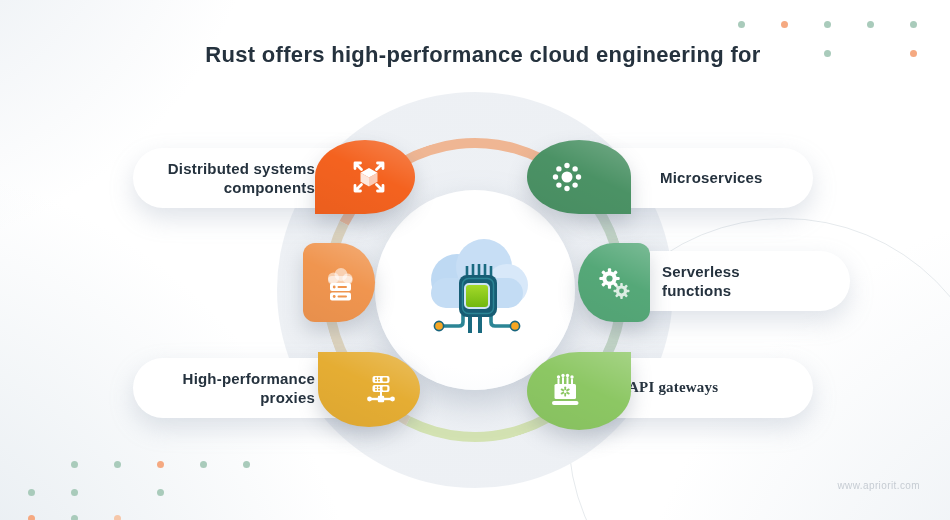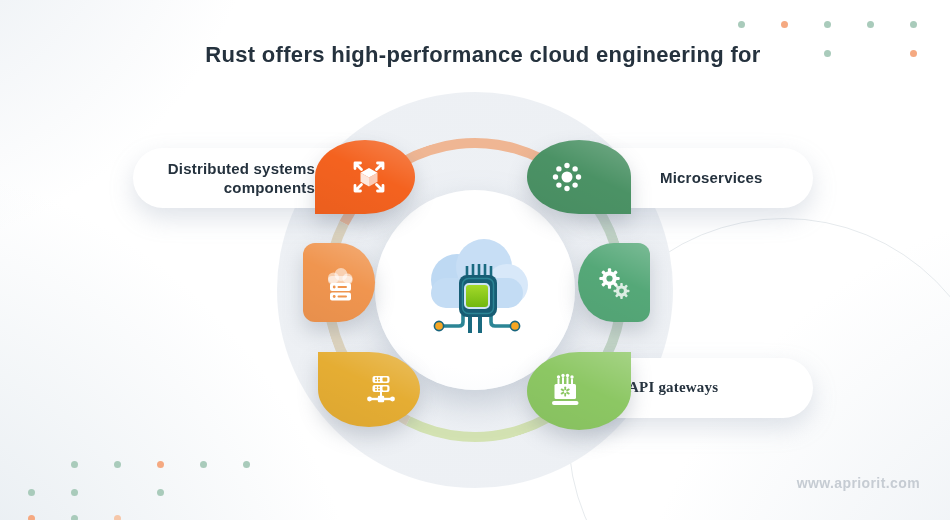--- a/index.html
+++ b/index.html
@@ -26,22 +26,22 @@
     transform:rotate(-18deg);}
 
   .hub{left:375px;top:190px;width:200px;height:200px;border-radius:50%;z-index:3;
     background:radial-gradient(circle at 50% 42%, #ffffff 62%, #f6f8fb 100%);
     box-shadow:0 14px 32px rgba(128,143,164,.35);
     display:flex;align-items:center;justify-content:center;}
 
   .title{top:42px;left:8px;width:100%;text-align:center;font-size:22px;font-weight:bold;
     color:var(--ink);letter-spacing:.3px;z-index:6;}
 
-  .watermark{right:30px;bottom:29px;font-size:14px;color:var(--watermark);
-    letter-spacing:.4px;z-index:6;font-weight:bold;}
+  .watermark{right:30px;bottom:29px;font-size:10px;color:var(--watermark);
+    letter-spacing:.4px;z-index:6;}
 
   
   .pill{height:60px;background:#fff;border-radius:30px;z-index:4;display:flex;align-items:center;
     box-shadow:0 10px 24px rgba(140,155,175,.28);}
   .pill-text{font-size:15px;font-weight:bold;color:var(--ink);line-height:1.3;letter-spacing:.2px;}
   .ta-r{text-align:right;}
   .pill-tl{left:133px;top:148px;width:258px;justify-content:flex-end;}
   .pill-tl .pill-text{max-width:180px;margin-right:76px;}
   .pill-tr{left:570px;top:148px;width:243px;}
   .pill-tr .pill-text{margin-left:90px;}
@@ -176,20 +176,23 @@
       </g>
       <rect x="13" y="22" width="21" height="8" rx="2" fill="#fff"></rect>
       <circle cx="17.2" cy="26" r="1.4" fill="var(--item2)"></circle>
       <rect x="20.5" y="25" width="9.5" height="2" rx="1" fill="var(--item2)"></rect>
       <rect x="13" y="31.5" width="21" height="8" rx="2" fill="#fff"></rect>
       <circle cx="17.2" cy="35.5" r="1.4" fill="var(--item2)"></circle>
       <rect x="20.5" y="34.5" width="9.5" height="2" rx="1" fill="var(--item2)"></rect>
     </svg>
   </div>
 
+  <div class="abs pill pill-mr">
+    <span class="pill-text">Serverless functions</span>
+  </div>
   <div class="abs badge badge-mr">
     <svg width="44" height="44" viewBox="0 0 44 44">
       <g transform="translate(17.5,17.5)">
         <g fill="#fff">
           <circle r="7.2"></circle>
           <rect x="-1.6" y="-10.2" width="3.2" height="4.4" rx="1"></rect>
           <rect x="-1.6" y="-10.2" width="3.2" height="4.4" rx="1" transform="rotate(45)"></rect>
           <rect x="-1.6" y="-10.2" width="3.2" height="4.4" rx="1" transform="rotate(90)"></rect>
           <rect x="-1.6" y="-10.2" width="3.2" height="4.4" rx="1" transform="rotate(135)"></rect>
           <rect x="-1.6" y="-10.2" width="3.2" height="4.4" rx="1" transform="rotate(180)"></rect>
@@ -209,20 +212,23 @@
           <rect x="-1.6" y="-10.2" width="3.2" height="4.4" rx="1" transform="rotate(180)"></rect>
           <rect x="-1.6" y="-10.2" width="3.2" height="4.4" rx="1" transform="rotate(225)"></rect>
           <rect x="-1.6" y="-10.2" width="3.2" height="4.4" rx="1" transform="rotate(270)"></rect>
           <rect x="-1.6" y="-10.2" width="3.2" height="4.4" rx="1" transform="rotate(315)"></rect>
         </g>
         <circle r="3.1" fill="var(--item3)"></circle>
       </g>
     </svg>
   </div>
 
+  <div class="abs pill pill-bl">
+    <span class="pill-text ta-r">High-performance proxies</span>
+  </div>
   <div class="abs badge badge-bl">
     <svg width="44" height="44" viewBox="0 0 44 44">
       <rect x="13.5" y="8" width="17" height="7" rx="2" fill="#fff"></rect>
       <g fill="var(--item4)">
         <circle cx="17" cy="10.2" r="1"></circle>
           <circle cx="20" cy="10.2" r="1"></circle>
         <circle cx="17" cy="12.8" r="1"></circle>
           <circle cx="20" cy="12.8" r="1"></circle>
         <rect x="23.5" y="9.6" width="4.8" height="3.8" rx="0.8"></rect>
       </g>

